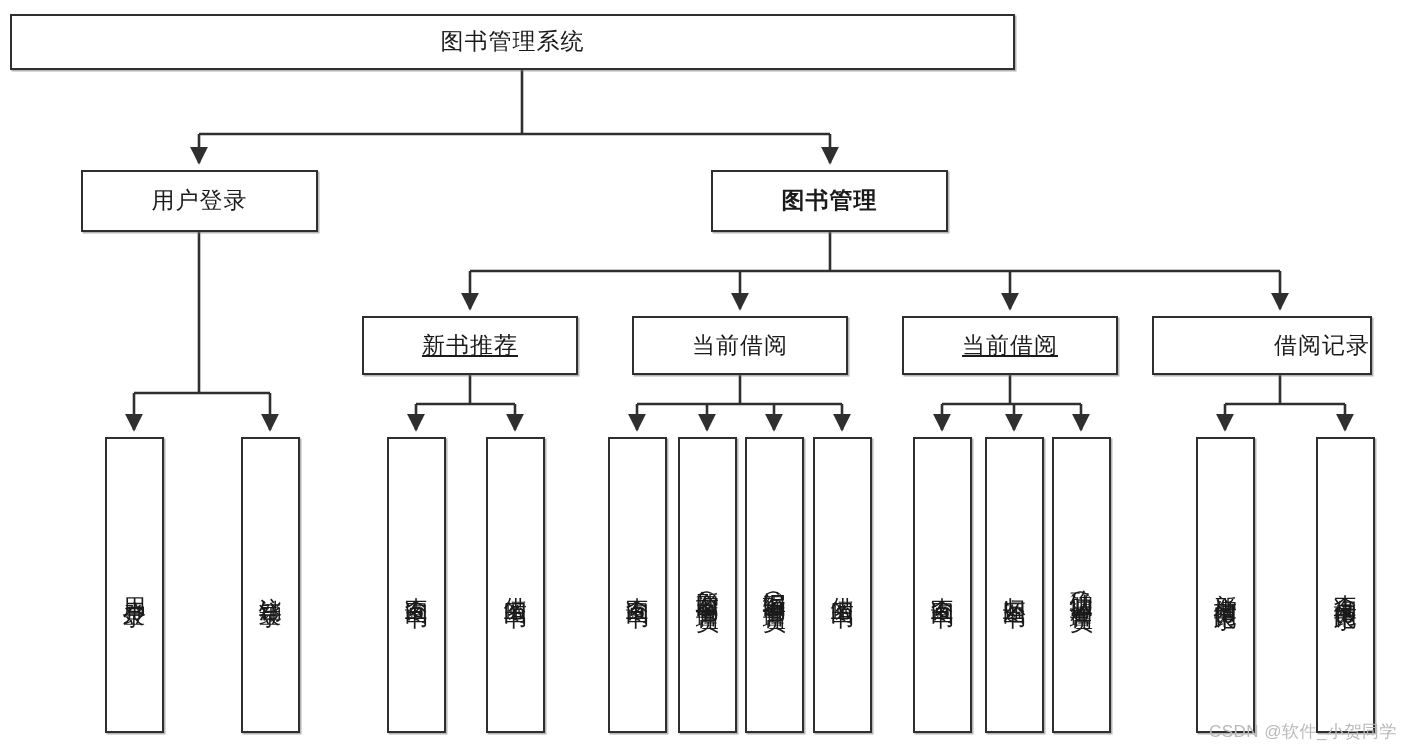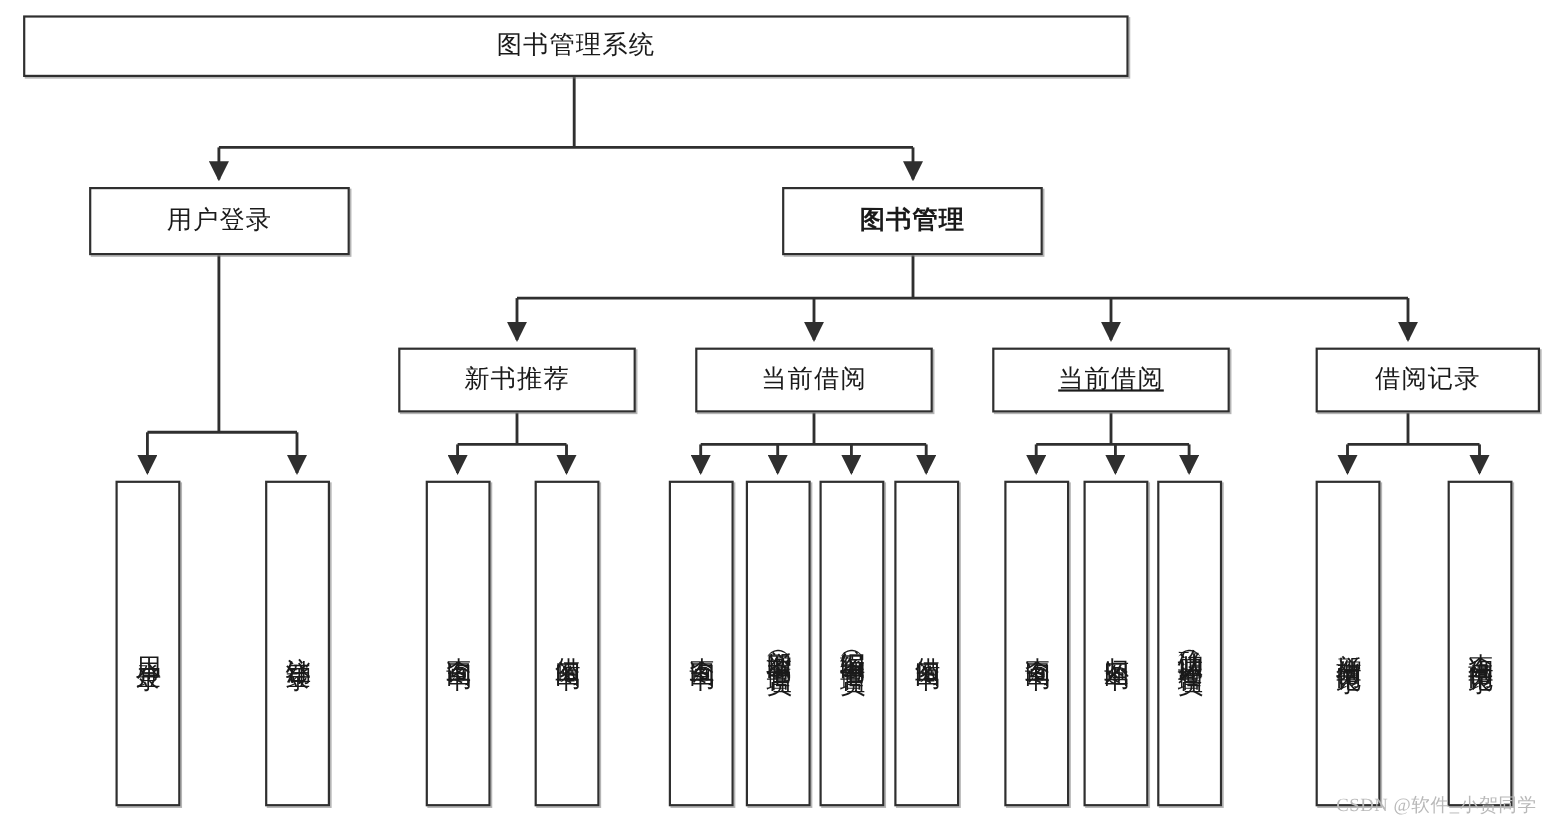--- a/index.html
+++ b/index.html
@@ -61,21 +61,21 @@
     max-height: 100%;
   }
   #watermark {
     position: absolute;
     right: 8px;
     bottom: 4px;
     font-size: 17px;
     color: #b9b9b9;
     letter-spacing: 0.5px;
     white-space: nowrap;
-    font-family: Liberation Serif, serif;
+    font-family: Liberation Sans, sans-serif;
   }
 </style>
 </head>
 <body>
 
 <div id="canvas">
 
   <svg id="edges" viewBox="0 0 1405 747" width="1405" height="747">
     <defs>
       <marker id="arrow" viewBox="0 0 10 10" refX="9" refY="5" markerWidth="7" markerHeight="7" orient="auto-start-reverse">
@@ -119,41 +119,41 @@
       <path d="M 1014 404 L 1014 430" marker-end="url(#arrow)"></path>
       <path d="M 1081 404 L 1081 430" marker-end="url(#arrow)"></path>
 
       <path d="M 1280 375 L 1280 404"></path>
       <path d="M 1225 404 L 1345 404"></path>
       <path d="M 1225 404 L 1225 430" marker-end="url(#arrow)"></path>
       <path d="M 1345 404 L 1345 430" marker-end="url(#arrow)"></path>
     </g>
   </svg>
 
-  <div class="node node-h" id="n-root" style="left: 21px; top: 14px; width: 1005px; height: 56px;">
+  <div class="node node-h" id="n-root" style="left: 10px; top: 14px; width: 1005px; height: 56px;">
     <span>图书管理系统</span>
   </div>
 
   <div class="node node-h" id="n-l2-0" style="left: 81px; top: 170px; width: 237px; height: 62px;">
     <span>用户登录</span>
   </div>
   <div class="node node-h" id="n-l2-1" style="left: 711px; top: 170px; width: 237px; height: 62px; font-weight: bold;">
     <span>图书管理</span>
   </div>
 
-  <div class="node node-h" id="n-l3-0" style="left: 362px; top: 316px; width: 216px; height: 59px;">
+  <div class="node node-h" id="n-l3-0" style="left: 362px; top: 316px; width: 216px; height: 59px; text-decoration: underline;">
     <span>新书推荐</span>
   </div>
   <div class="node node-h" id="n-l3-1" style="left: 632px; top: 316px; width: 216px; height: 59px;">
     <span>当前借阅</span>
   </div>
   <div class="node node-h" id="n-l3-2" style="left: 902px; top: 316px; width: 216px; height: 59px; text-decoration: underline;">
     <span>当前借阅</span>
   </div>
-  <div class="node node-h" id="n-l3-3" style="left: 1196px; top: 316px; width: 204px; height: 59px;">
+  <div class="node node-h" id="n-l3-3" style="left: 1152px; top: 316px; width: 220px; height: 59px; justify-content: flex-end;">
     <span>借阅记录</span>
   </div>
 
   <div class="node node-leaf" id="n-leaf-0" style="left: 105px; top: 437px; width: 59px; height: 296px;">
     <span class="vtext">用户登录</span>
   </div>
   <div class="node node-leaf" id="n-leaf-1" style="left: 241px; top: 437px; width: 59px; height: 296px;">
     <span class="vtext">注销登录</span>
   </div>
   <div class="node node-leaf" id="n-leaf-2" style="left: 387px; top: 437px; width: 59px; height: 296px;">

